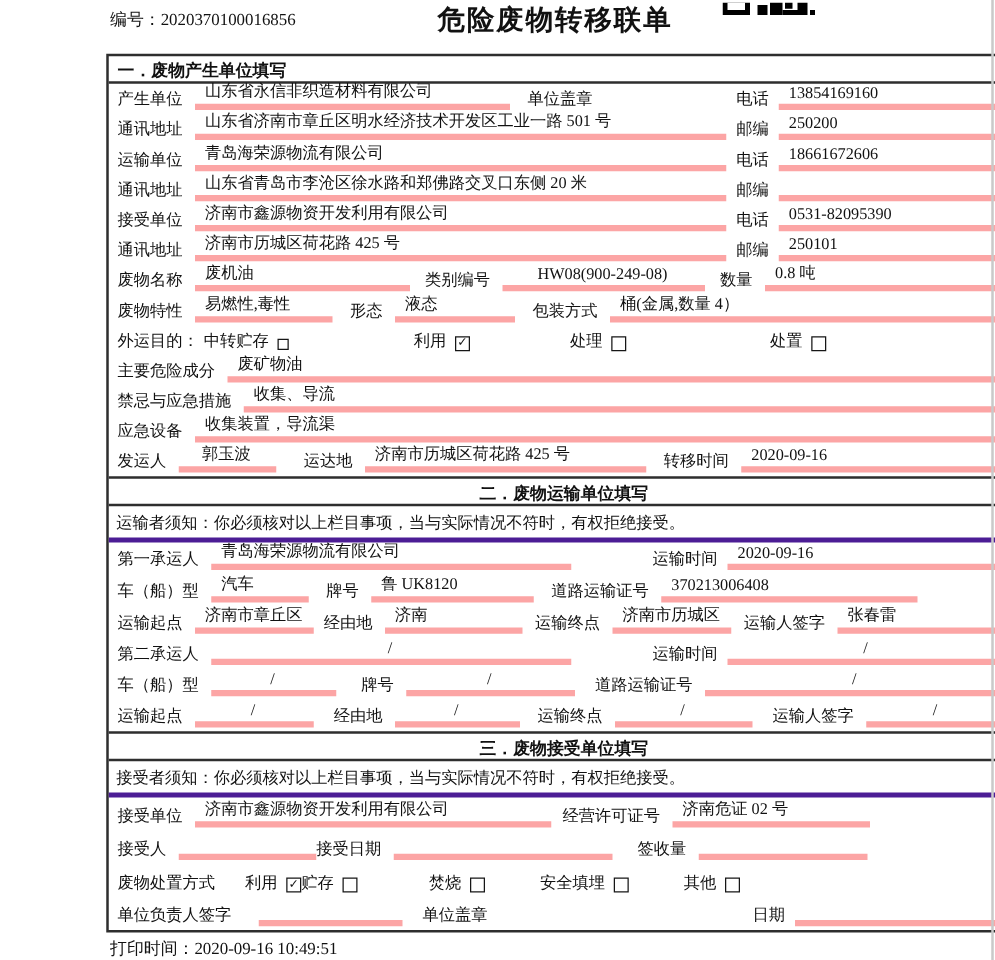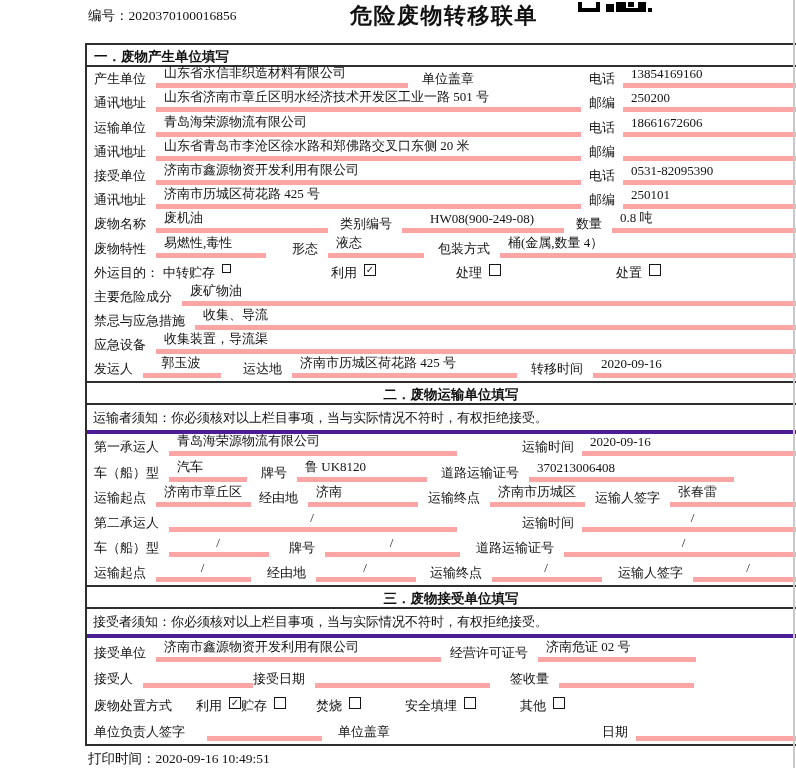--- a/index.html
+++ b/index.html
@@ -27,21 +27,21 @@
   .s2row{height:25.2px;}
   .s3row{height:26.5px;}
   .lb{white-space:nowrap;margin-right:10px;}
   .ul{border-bottom:5px solid #fca5a5;padding:0 2px 1px 8px;white-space:nowrap;box-sizing:border-box;}
   .ctr{text-align:center;padding-left:0;margin-top:44px;}
   .fill{flex:1;}
   .sp{flex:1;}
   .rg{margin-left:auto;display:flex;align-items:flex-end;width:216px;}
   .rg .lb{margin-right:8px;}
   .rg .ul{flex:1;}
-  .opt{display:flex;white-space:nowrap;}
+  .opt{display:flex;align-items:flex-end;white-space:nowrap;}
   .cb{width:12px;height:12px;border:1px solid #161616;display:inline-flex;align-items:center;
     justify-content:center;font-size:10px;line-height:1;margin-left:7px;margin-bottom:1px;
     box-sizing:border-box;font-family:"DejaVu Sans",sans-serif;}
   .cb.sm{width:9px;height:9px;margin-bottom:2px;}
 </style>
 </head>
 <body>
 
 <div id="doc-number">
   <span>编号：</span><span>2020370100016856</span>
@@ -126,21 +126,21 @@
     <span class="ul" style="width:172px">废机油</span>
     <span class="lb" style="margin-left:12px">类别编号</span>
     <span class="ul ctr" style="width:162px">HW08(900-249-08)</span>
     <span class="lb" style="margin-left:12px">数量</span>
     <span class="ul fill">0.8 吨</span>
   </div>
 
   <div class="row">
     <span class="lb">废物特性</span>
     <span class="ul" style="width:110px">易燃性,毒性</span>
-    <span class="lb" style="margin-left:26px">形态</span>
+    <span class="lb" style="margin-left:14px">形态</span>
     <span class="ul" style="width:96px">液态</span>
     <span class="lb" style="margin-left:14px">包装方式</span>
     <span class="ul fill">桶(金属,数量 4）</span>
   </div>
 
   <div class="row">
     <span class="lb" style="margin-right:0">外运目的：</span>
     <span class="opt" style="margin-left:4px">
       <span>中转贮存</span>
       <span class="cb sm">
@@ -283,21 +283,21 @@
       <span class="cb">
           <span>✓</span>
         </span>
     </span>
     <span class="opt" style="">
       <span>贮存</span>
       <span class="cb">
           <span></span>
         </span>
     </span>
-    <span class="opt" style="margin-left:30px">
+    <span class="opt" style="margin-left:57px">
       <span>焚烧</span>
       <span class="cb">
           <span></span>
         </span>
     </span>
     <span class="opt" style="margin-left:44px">
       <span>安全填埋</span>
       <span class="cb">
           <span></span>
         </span>

